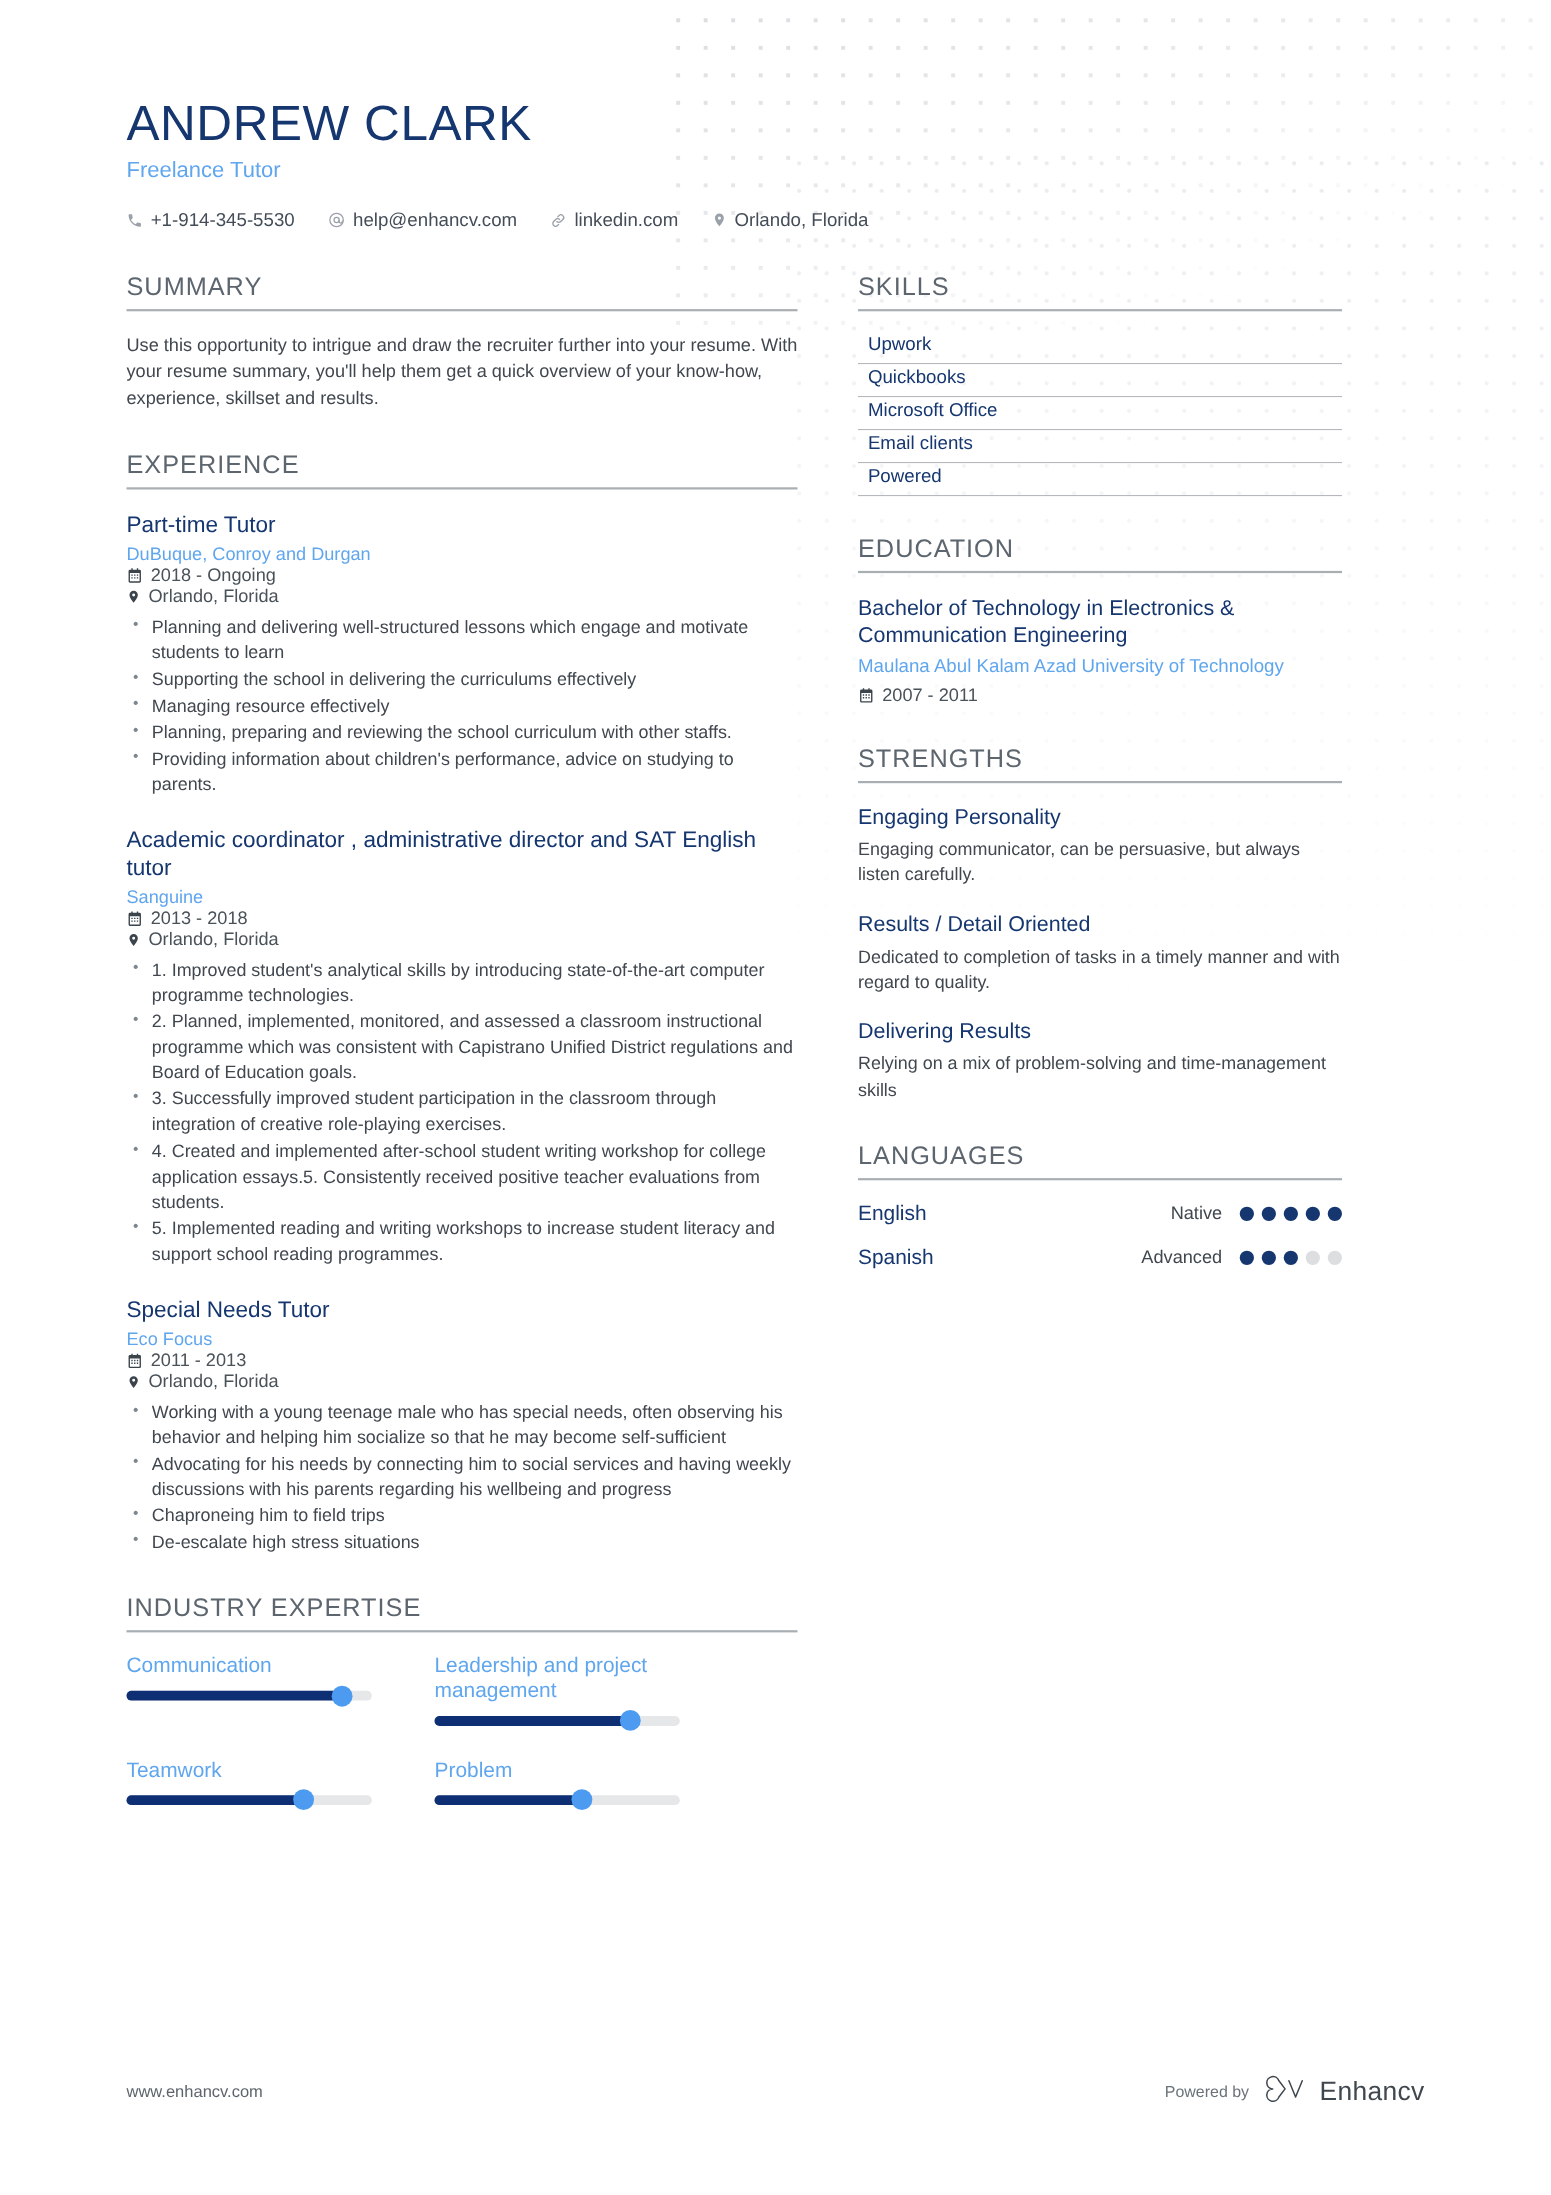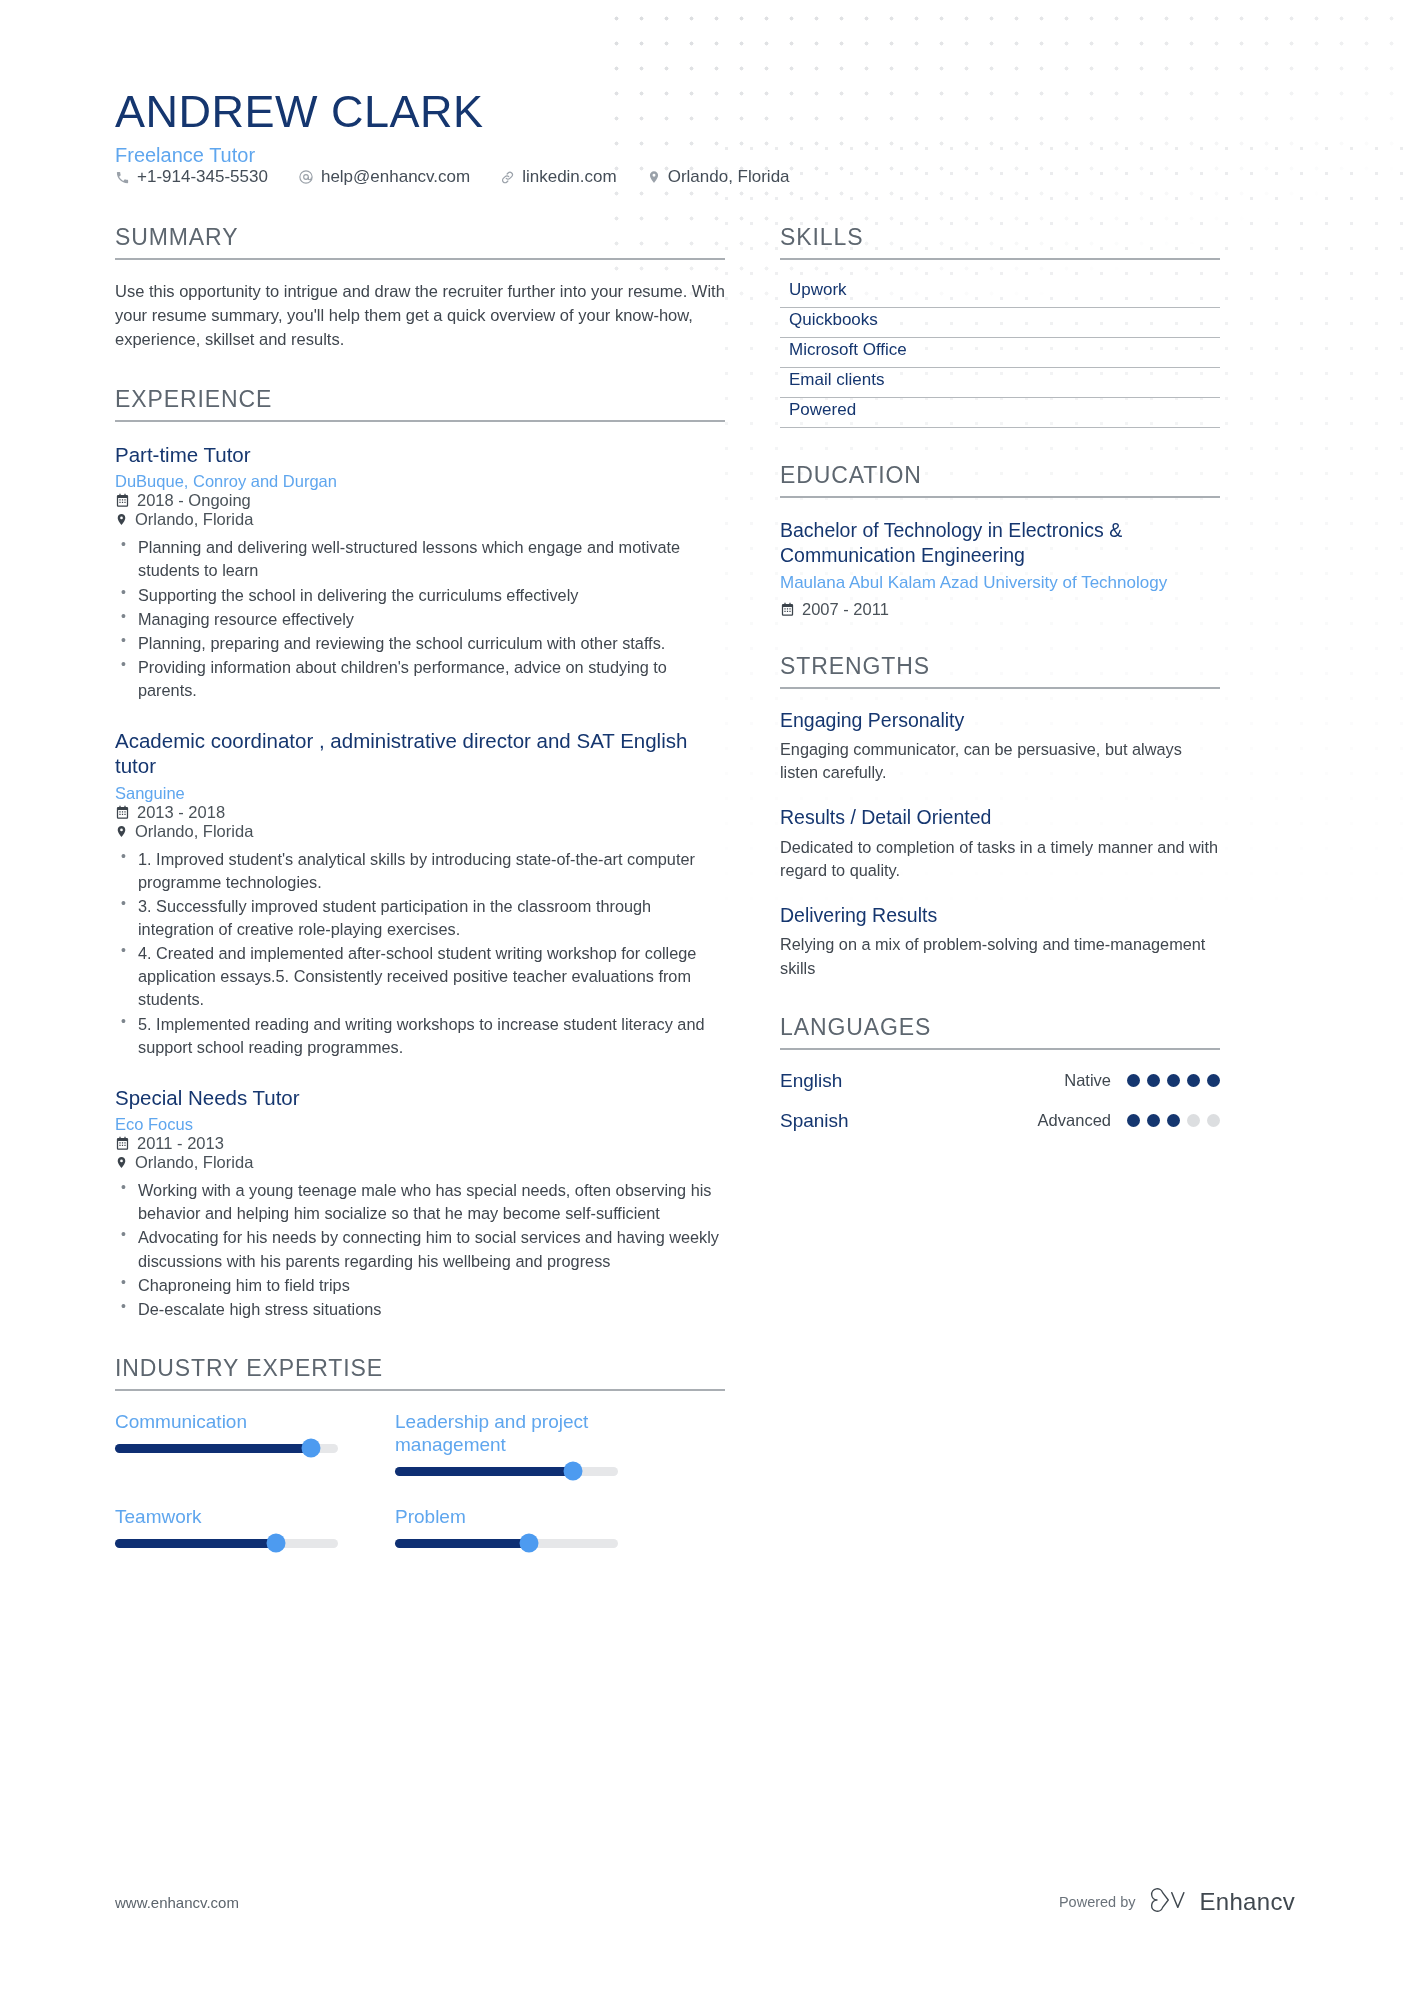--- a/index.html
+++ b/index.html
@@ -56,20 +56,21 @@
     margin: 0;
     line-height: 1.05;
   }
   .job-title {
     font-size: 20px;
     color: #5fa6ee;
     margin-top: 9px;
     font-weight: 400;
   }
   .contact-row {
+    margin-top: 23px;
     display: flex;
     align-items: center;
     flex-wrap: wrap;
     gap: 0;
   }
   .contact-item {
     display: flex;
     align-items: center;
     font-size: 17px;
     color: #444d57;
@@ -386,20 +387,21 @@
               <span class="meta-ico">
                 <svg width="13" height="15" viewBox="0 0 24 24" fill="currentColor">
                     <path d="M12 2C8.1 2 5 5.1 5 9c0 5.2 7 13 7 13s7-7.8 7-13c0-3.9-3.1-7-7-7zm0 9.5A2.5 2.5 0 1112 6.5a2.5 2.5 0 010 5z"></path>
                   </svg>
               </span>
               <span>Orlando, Florida</span>
             </span>
           </div>
           <ul class="bullets">
             <li>1. Improved student's analytical skills by introducing state-of-the-art computer programme technologies.</li>
+            <li>2. Planned, implemented, monitored, and assessed a classroom instructional programme which was consistent with Capistrano Unified District regulations and Board of Education goals.</li>
             <li>3. Successfully improved student participation in the classroom through integration of creative role-playing exercises.</li>
             <li>4. Created and implemented after-school student writing workshop for college application essays.5. Consistently received positive teacher evaluations from students.</li>
             <li>5. Implemented reading and writing workshops to increase student literacy and support school reading programmes.</li>
           </ul>
         </div>
 
         <div class="exp-item">
           <div class="exp-title">Special Needs Tutor</div>
           <div class="exp-meta">
             <span class="exp-company">Eco Focus</span>

